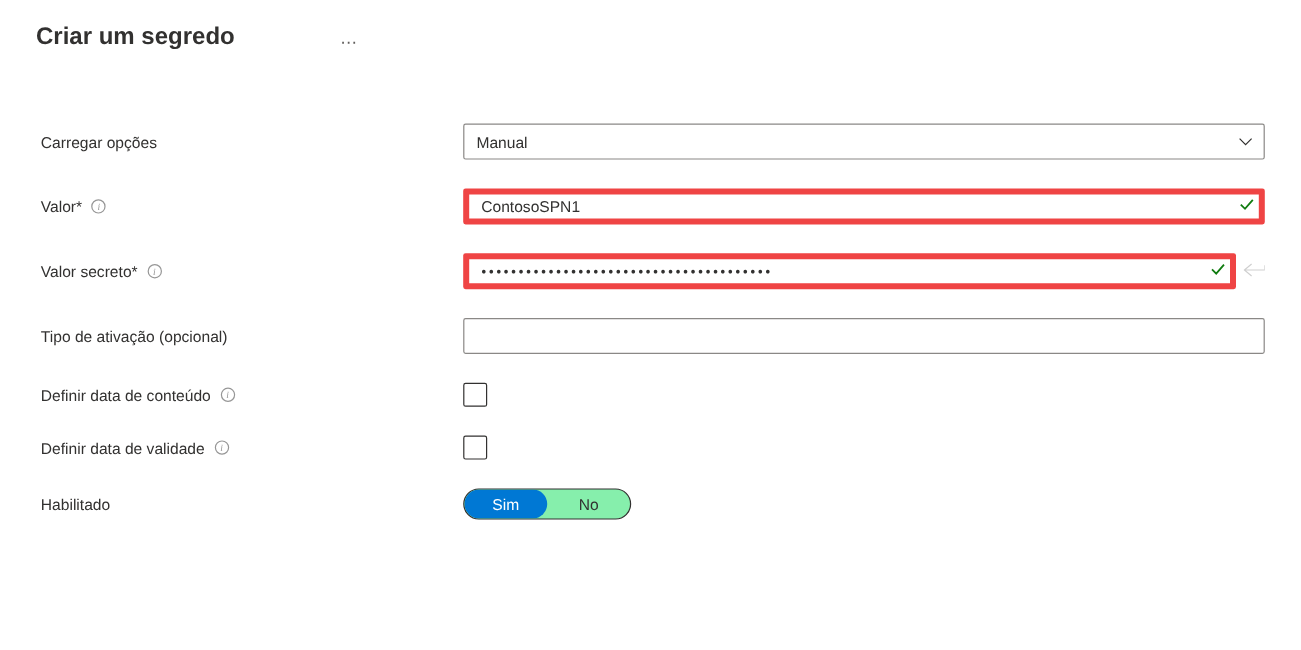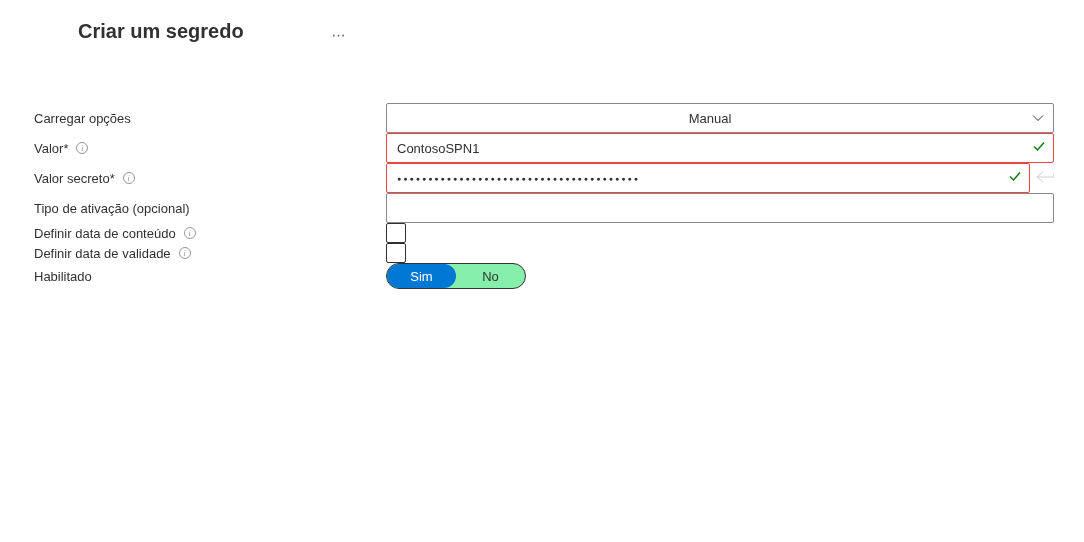--- a/index.html
+++ b/index.html
@@ -14,37 +14,37 @@
       background: #ffffff;
       padding: 20px 30px;
       width: 1084px;
       height: 542px;
     }
     .header {
       display: flex;
       align-items: flex-end;
       gap: 28px;
       margin-bottom: 60px;
-      margin-left: 48px;
     }
     .page-title {
       font-size: 20px;
       font-weight: 600;
       color: #323130;
     }
     .ellipsis {
       color: #605e5c;
       font-size: 14px;
       cursor: pointer;
       margin-left: 60px;
       letter-spacing: 1px;
     }
     .form {
       display: flex;
       flex-direction: column;
+      gap: 24px;
       padding-left: 4px;
     }
     .form-row {
       display: flex;
       align-items: center;
     }
     .label-cell {
       width: 352px;
       display: flex;
       align-items: center;
@@ -85,33 +85,32 @@
       border: 1px solid #8a8886;
       border-radius: 2px;
       padding: 12px 10px;
       font-size: 13px;
       color: #323130;
       background: #ffffff;
       appearance: none;
       -webkit-appearance: none;
       padding-right: 30px;
       cursor: pointer;
-      text-align: center;
     }
     .chevron {
       position: absolute;
       right: 10px;
       top: 50%;
       transform: translateY(-50%);
       pointer-events: none;
     }
     .text-input {
       width: 100%;
       height: 30px;
-      border: 1px solid #ef4444;
+      border: 5px solid #ef4444;
       border-radius: 2px;
       padding: 0 30px 0 10px;
       font-size: 13px;
       color: #323130;
       background: #ffffff;
     }
     .text-input-plain {
       width: 100%;
       height: 30px;
       border: 1px solid #8a8886;

